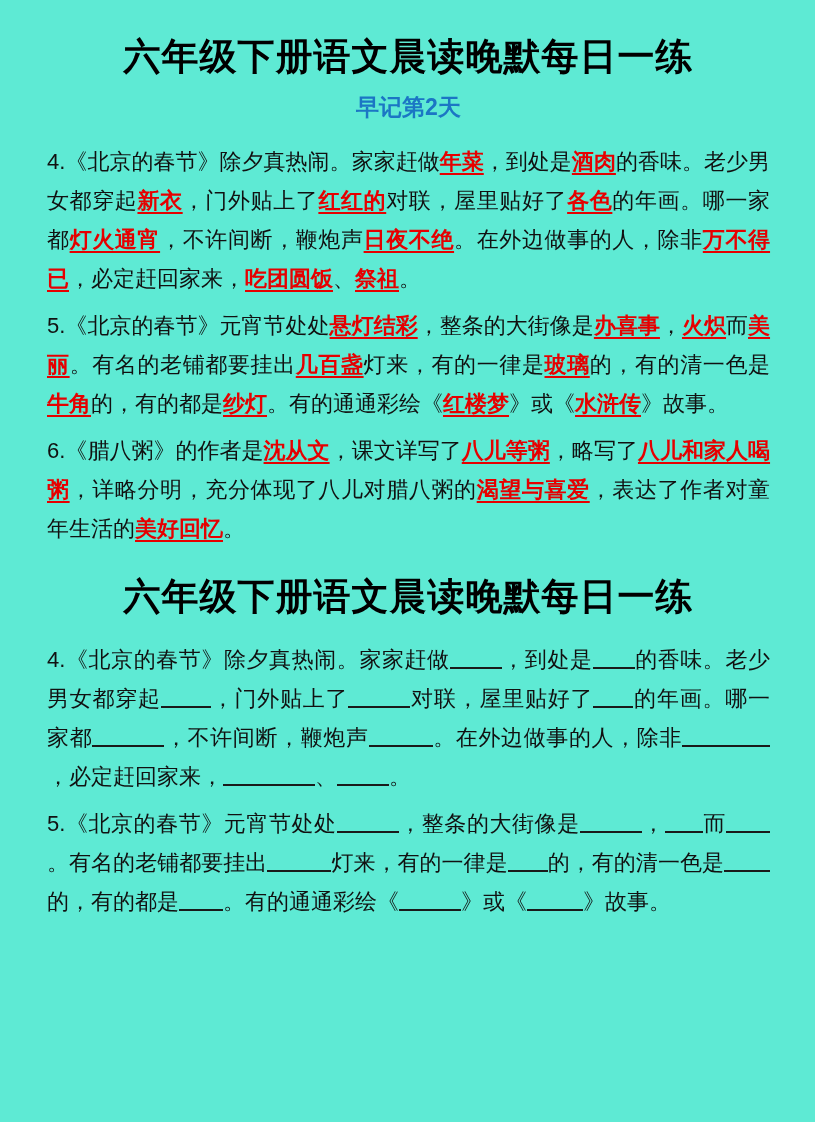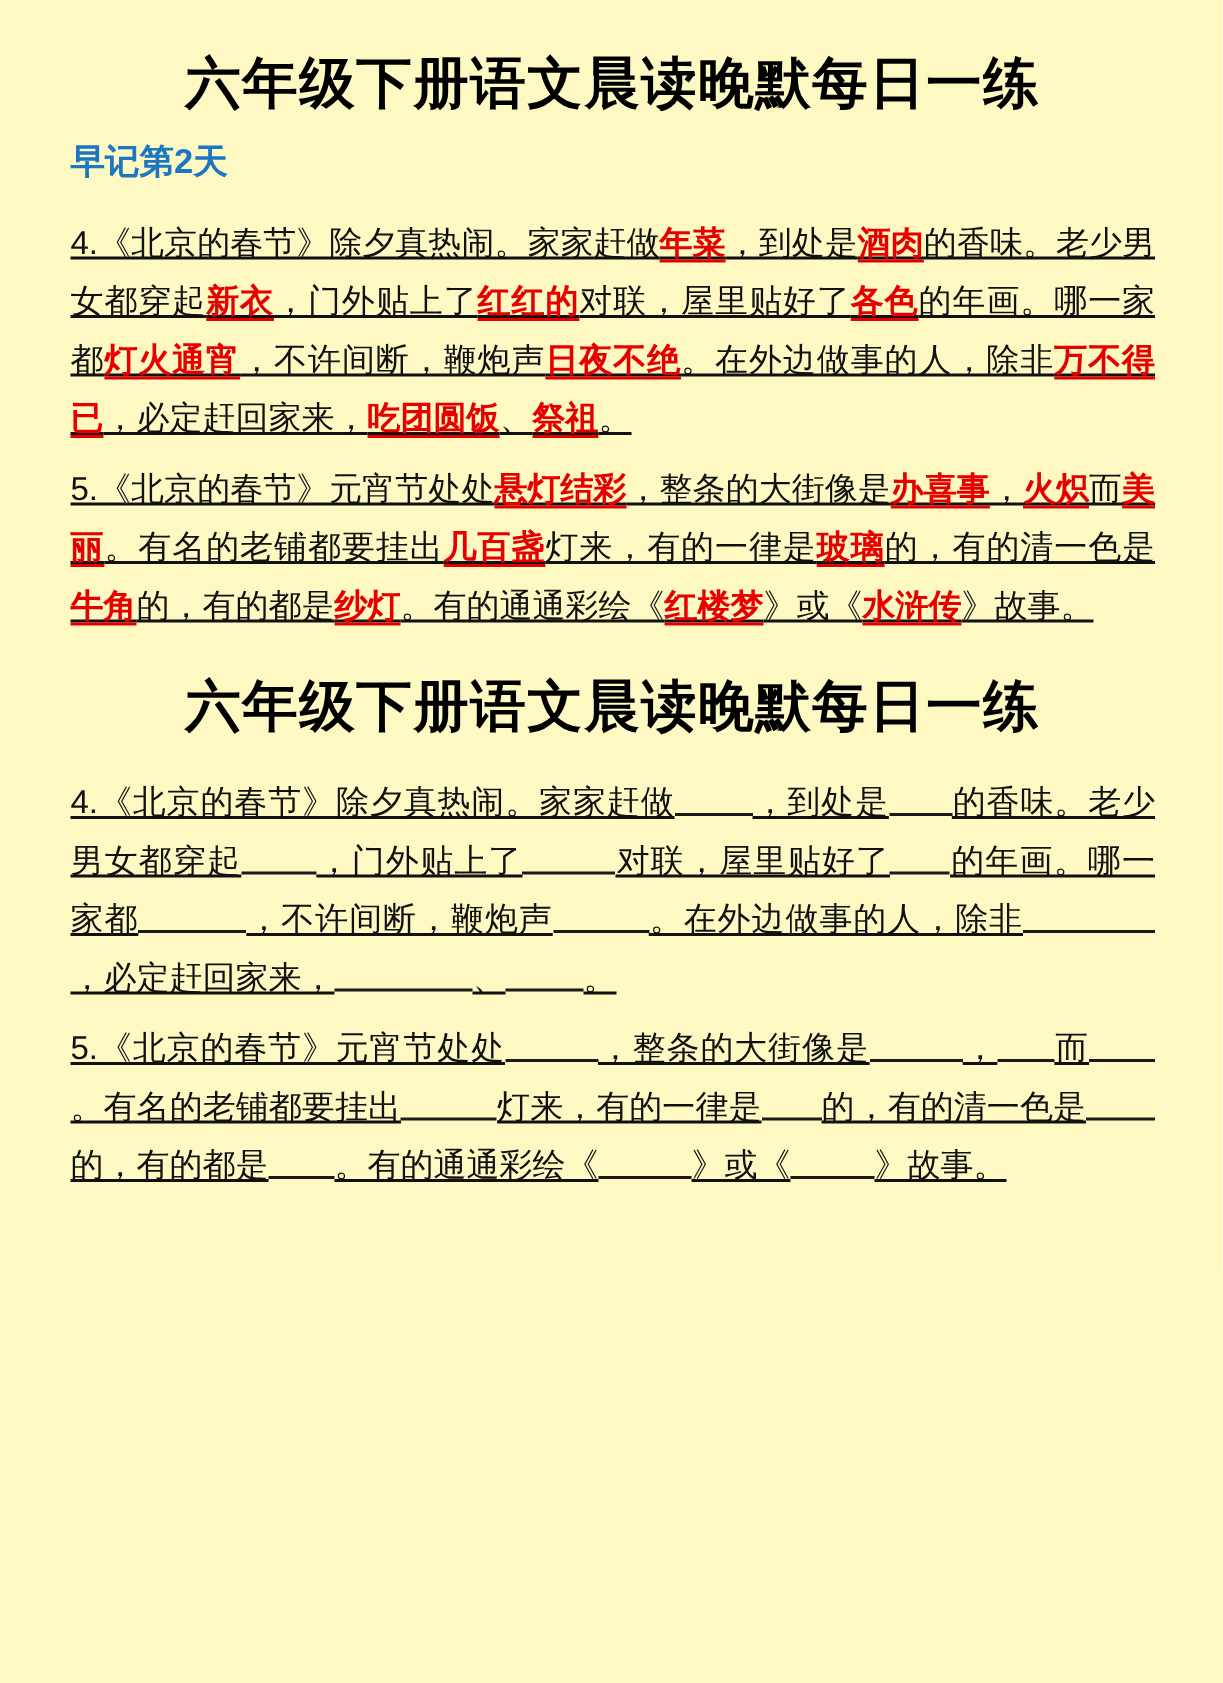--- a/index.html
+++ b/index.html
@@ -11,42 +11,43 @@
     width: 815px;
     min-height: 1122px;
     font-family: "Liberation Sans", "DejaVu Sans", sans-serif;
     color: #111111;
   }
   .page {
     box-sizing: border-box;
     width: 815px;
     min-height: 1122px;
     padding: 34px 45px 40px 47px;
-    background: #fef9c3;
+    background: #5eead4;
   }
   .section { margin: 0; }
   .section + .section { margin-top: 26px; }
   .title {
     margin: 0;
     text-align: center;
     font-family: "Liberation Serif", "DejaVu Serif", serif;
     font-weight: 900;
     font-size: 37px;
     line-height: 1.25;
     color: #000000;
     letter-spacing: 1px;
   }
   .subtitle {
     margin: 14px 0 10px 0;
+    text-align: center;
     font-weight: bold;
     font-size: 23px;
     line-height: 1.2;
     color: var(--accent_blue, #1b76c4);
   }
-  .paragraphs { margin-top: 20px; text-decoration: underline; }
+  .paragraphs { margin-top: 20px; }
   .para {
     margin: 0 0 8px 0;
     font-size: 22px;
     line-height: 39px;
     text-align: justify;
     text-justify: inter-ideograph;
     color: #111111;
   }
   .answer {
     color: var(--highlight_red, #e60000);
@@ -67,20 +68,21 @@
 <body>
 
 <div class="page">
 
   <section class="section">
     <h1 class="title">六年级下册语文晨读晚默每日一练</h1>
     <h2 class="subtitle">早记第2天</h2>
     <div class="paragraphs">
         <p class="para"><span>4.《北京的春节》除夕真热闹。家家赶做</span><span class="answer">年菜</span><span>，到处是</span><span class="answer">酒肉</span><span>的香味。老少男女都穿起</span><span class="answer">新衣</span><span>，门外贴上了</span><span class="answer">红红的</span><span>对联，屋里贴好了</span><span class="answer">各色</span><span>的年画。哪一家都</span><span class="answer">灯火通宵</span><span>，不许间断，鞭炮声</span><span class="answer">日夜不绝</span><span>。在外边做事的人，除非</span><span class="answer">万不得已</span><span>，必定赶回家来，</span><span class="answer">吃团圆饭</span><span>、</span><span class="answer">祭祖</span><span>。</span></p>
         <p class="para"><span>5.《北京的春节》元宵节处处</span><span class="answer">悬灯结彩</span><span>，整条的大街像是</span><span class="answer">办喜事</span><span>，</span><span class="answer">火炽</span><span>而</span><span class="answer">美丽</span><span>。有名的老铺都要挂出</span><span class="answer">几百盏</span><span>灯来，有的一律是</span><span class="answer">玻璃</span><span>的，有的清一色是</span><span class="answer">牛角</span><span>的，有的都是</span><span class="answer">纱灯</span><span>。有的通通彩绘《</span><span class="answer">红楼梦</span><span>》或《</span><span class="answer">水浒传</span><span>》故事。</span></p>
+        <p class="para"><span>6.《腊八粥》的作者是</span><span class="answer">沈从文</span><span>，课文详写了</span><span class="answer">八儿等粥</span><span>，略写了</span><span class="answer">八儿和家人喝粥</span><span>，详略分明，充分体现了八儿对腊八粥的</span><span class="answer">渴望与喜爱</span><span>，表达了作者对童年生活的</span><span class="answer">美好回忆</span><span>。</span></p>
       </div>
   </section>
 
   <section class="section">
     <h1 class="title">六年级下册语文晨读晚默每日一练</h1>
     <div class="paragraphs">
         <p class="para"><span>4.《北京的春节》除夕真热闹。家家赶做</span><span class="blank" style="width: 52px;"></span><span>，到处是</span><span class="blank" style="width: 42px;"></span><span>的香味。老少男女都穿起</span><span class="blank" style="width: 50px;"></span><span>，门外贴上了</span><span class="blank" style="width: 62px;"></span><span>对联，屋里贴好了</span><span class="blank" style="width: 40px;"></span><span>的年画。哪一家都</span><span class="blank" style="width: 72px;"></span><span>，不许间断，鞭炮声</span><span class="blank" style="width: 64px;"></span><span>。在外边做事的人，除非</span><span class="blank" style="width: 88px;"></span><span>，必定赶回家来，</span><span class="blank" style="width: 92px;"></span><span>、</span><span class="blank" style="width: 52px;"></span><span>。</span></p>
         <p class="para"><span>5.《北京的春节》元宵节处处</span><span class="blank" style="width: 62px;"></span><span>，整条的大街像是</span><span class="blank" style="width: 62px;"></span><span>，</span><span class="blank" style="width: 38px;"></span><span>而</span><span class="blank" style="width: 44px;"></span><span>。有名的老铺都要挂出</span><span class="blank" style="width: 64px;"></span><span>灯来，有的一律是</span><span class="blank" style="width: 40px;"></span><span>的，有的清一色是</span><span class="blank" style="width: 46px;"></span><span>的，有的都是</span><span class="blank" style="width: 44px;"></span><span>。有的通通彩绘《</span><span class="blank" style="width: 62px;"></span><span>》或《</span><span class="blank" style="width: 56px;"></span><span>》故事。</span></p>
       </div>
   </section>

